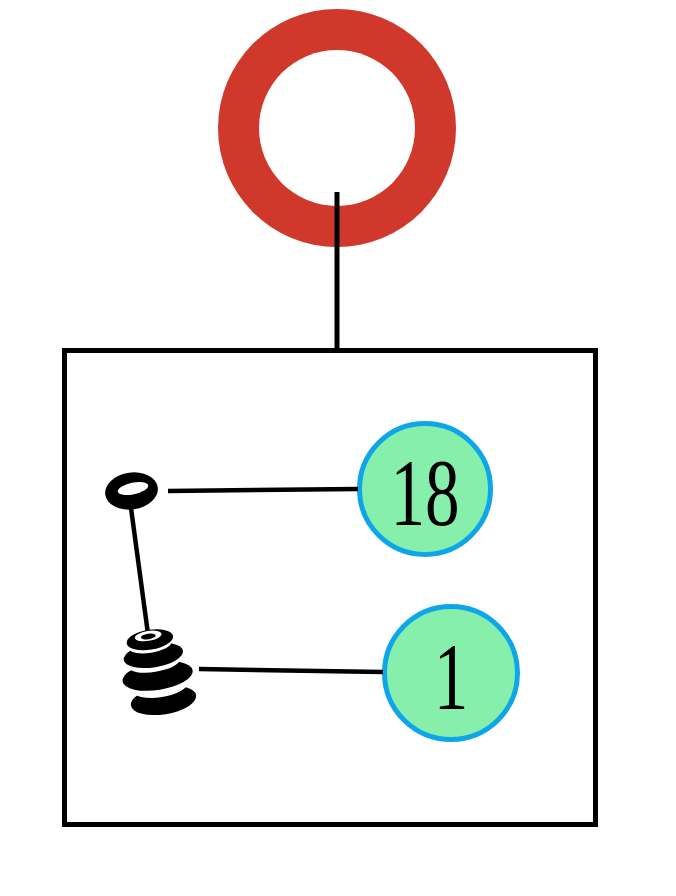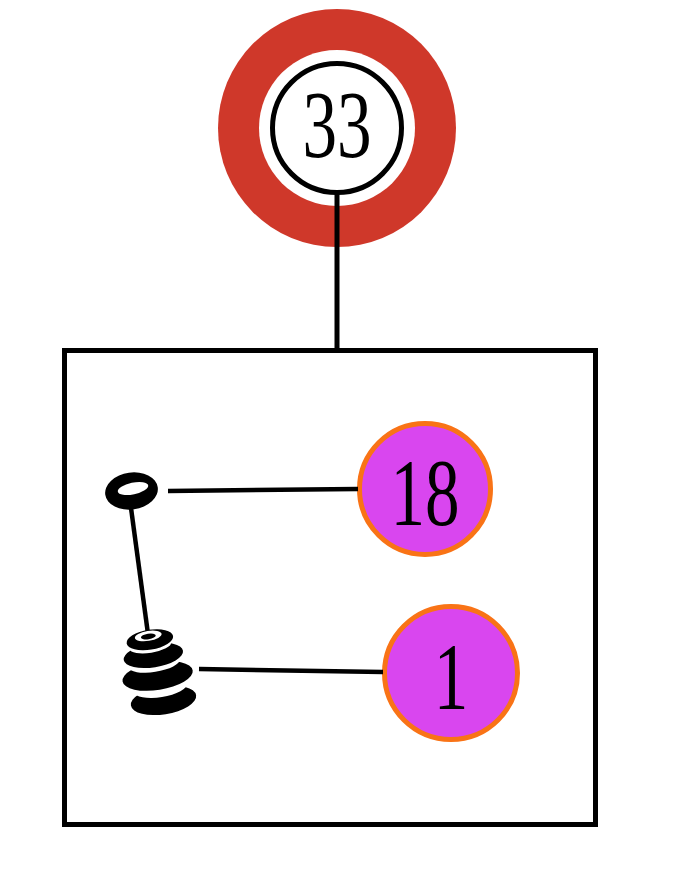--- a/index.html
+++ b/index.html
@@ -72,23 +72,23 @@
     width: 526px;
     height: 469px;
     border: 5px solid #000;
     background: #ffffff;
     z-index: 1;
   }
 
   
   .callout {
     position: absolute;
-    border: 5px solid #f97316;
+    border: 5px solid #0ea5e9;
     border-radius: 50%;
-    background: #d946ef;
+    background: #86efac;
     display: flex;
     align-items: center;
     justify-content: center;
     z-index: 3;
   }
   .callout-18 {
     left: 357px;
     top: 421px;
     width: 126px;
     height: 126px;
@@ -121,23 +121,20 @@
 </head>
 <body>
 
 <div class="canvas">
 
   <div class="parts-box"></div>
 
   <div class="badge">
     <div class="badge-ring" style="background: rgb(207, 56, 42);"></div>
     <div class="badge-white"></div>
-    <div class="badge-inner">
-      <span class="badge-num">33</span>
-    </div>
   </div>
 
   <div class="callout callout-18">
     <span class="callout-num">18</span>
   </div>
   <div class="callout callout-1">
     <span class="callout-num">1</span>
   </div>
 
   <svg class="overlay" viewBox="0 0 676 896" xmlns="http://www.w3.org/2000/svg">

